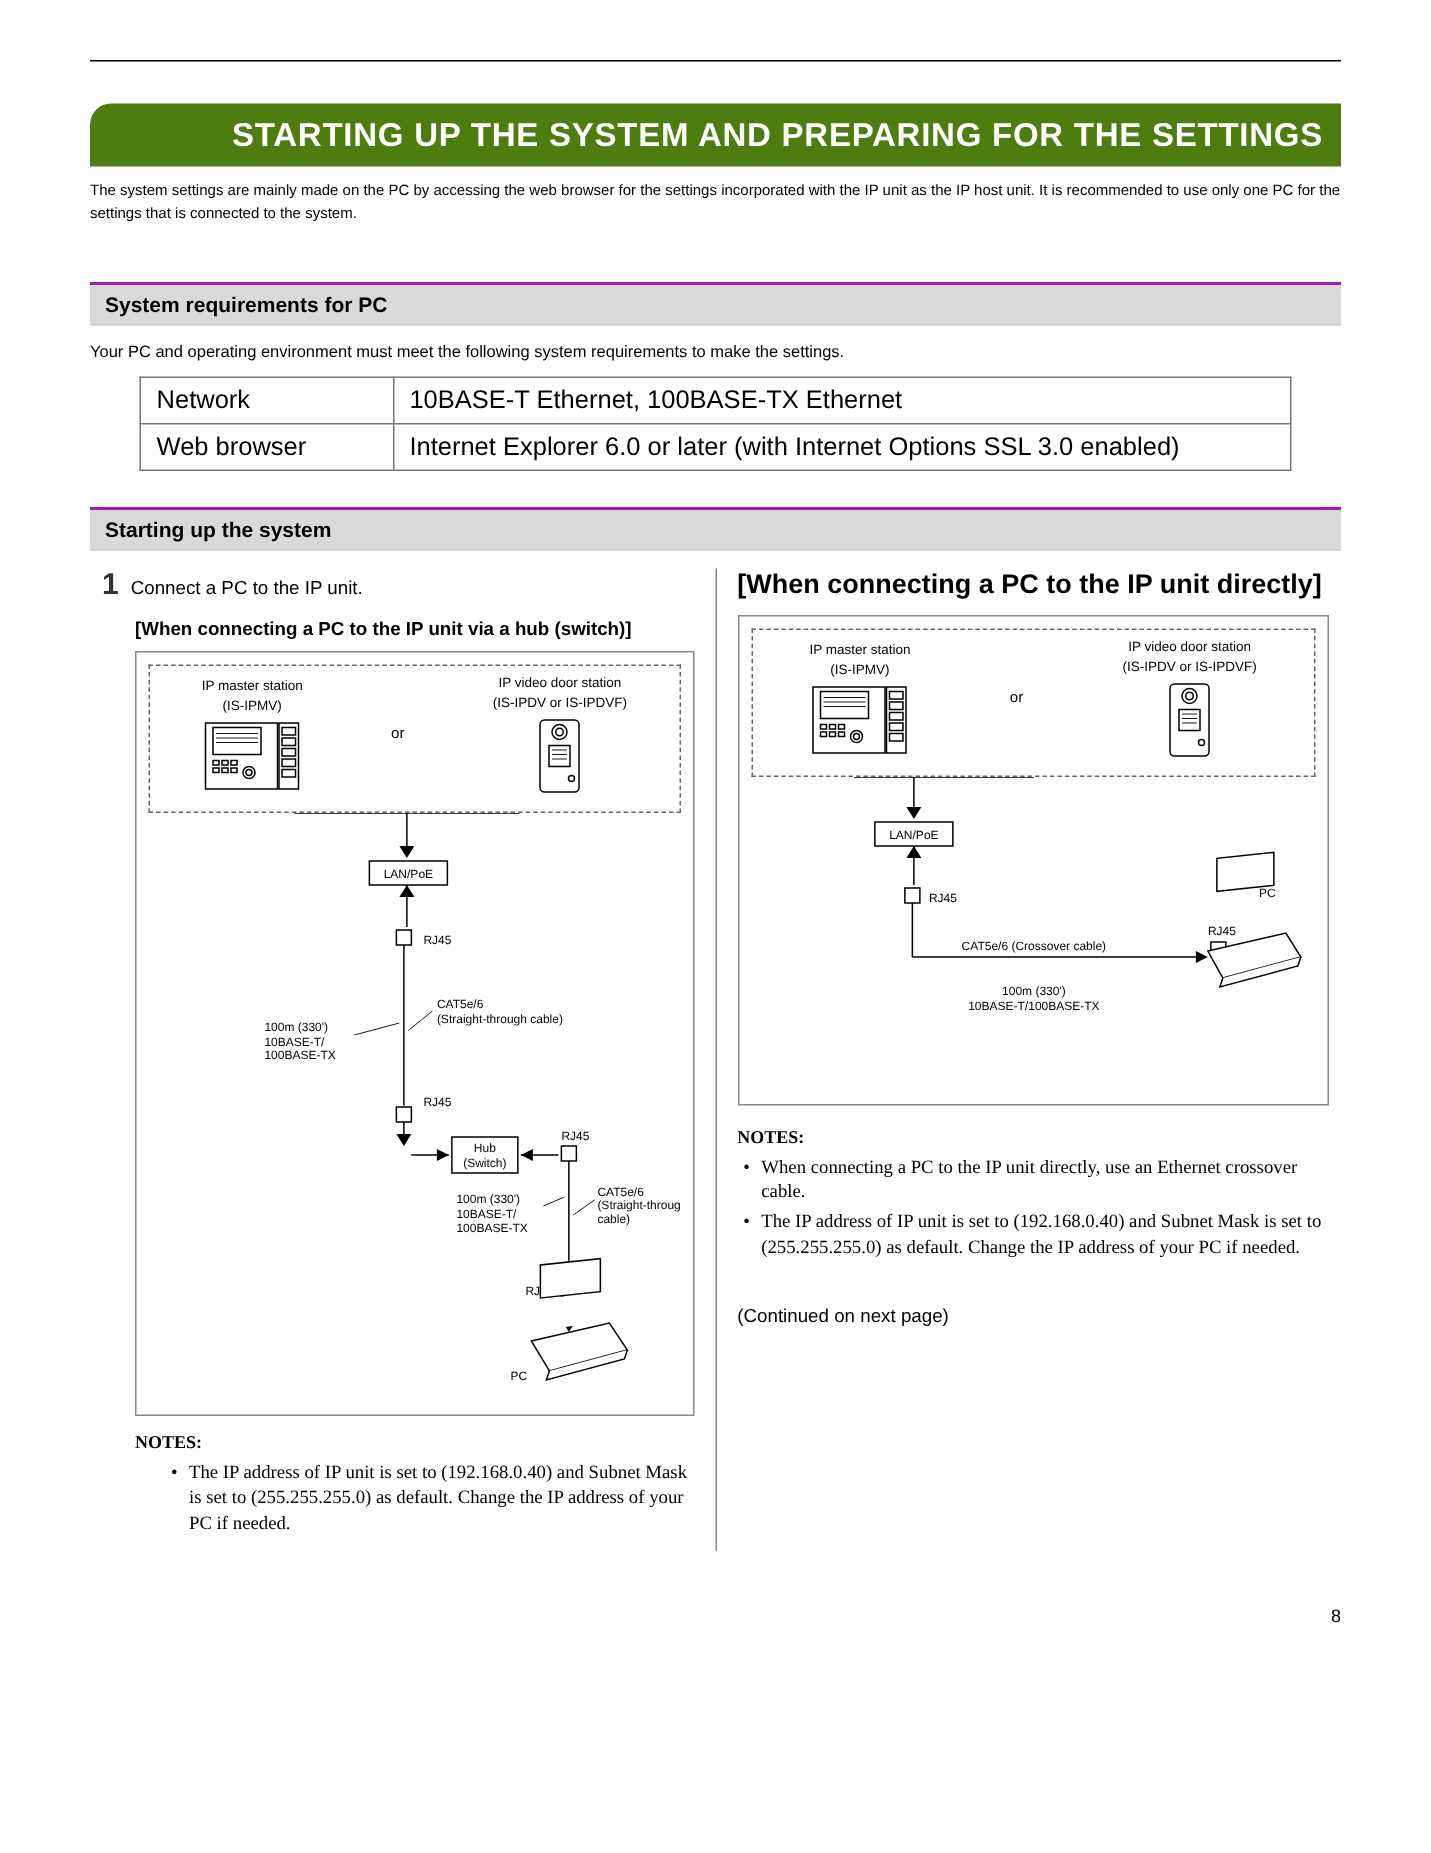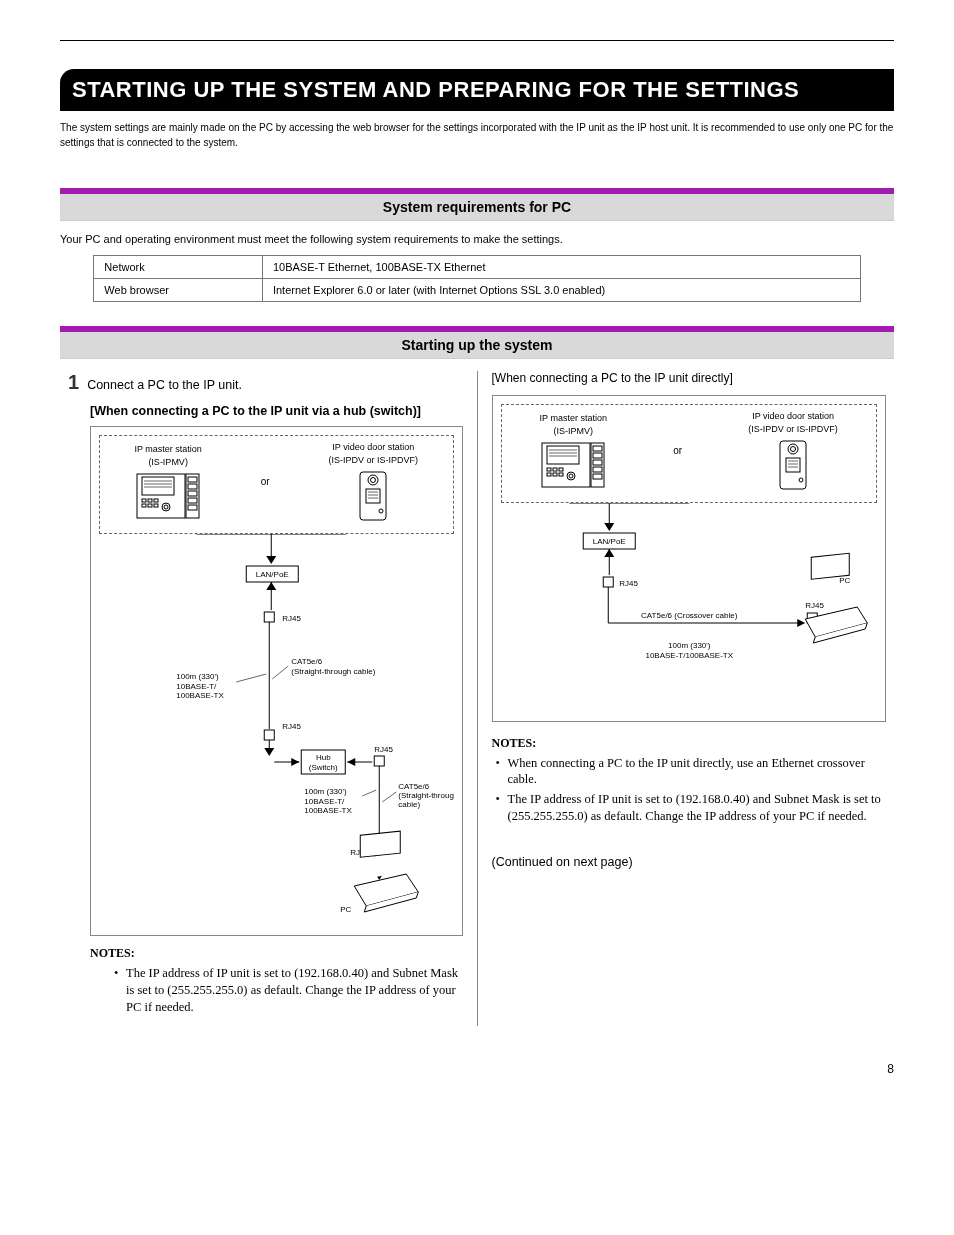--- a/index.html
+++ b/index.html
@@ -6,53 +6,52 @@
   body {
     font-family: Arial, Helvetica, sans-serif;
     background: #fff;
     width: 954px;
     margin: 0 auto;
     padding: 40px 60px 20px 60px;
     color: #000;
   }
   .top-rule { border-top: 1px solid #000; margin-bottom: 28px; }
   .banner {
-    background: #000000;
+    background: #4d7c0f;
     color: #fff;
     font-size: 22px;
     font-weight: bold;
-    text-align: left;
+    text-align: right;
     padding: 8px 12px;
     border-radius: 14px 0 0 0;
     letter-spacing: 0.5px;
     margin-bottom: 10px;
   }
   .intro { font-size: 10px; line-height: 1.45; margin-bottom: 38px; }
   .section-head {
     background: #d9d9d9;
     font-weight: bold;
     font-size: 14px;
     padding: 5px 10px;
     margin-bottom: 12px;
-    border-top: 6px solid #a21caf;
+    border-top: 2px solid #a21caf;
     border-bottom: 1px solid #ccc;
-    text-align: center;
   }
   .req-text { font-size: 11px; margin-bottom: 10px; }
-  table.req { border-collapse: collapse; width: 92%; margin: 0 auto 24px auto; font-size: 11px; border-radius: 19px; }
+  table.req { border-collapse: collapse; width: 92%; margin: 0 auto 24px auto; font-size: 17px; border-radius: 19px; }
   table.req td { border: 1px solid #777; padding: 5px 10px; }
   table.req td:first-child { width: 22%; }
   .cols { display: flex; gap: 0; }
   .col { flex: 1; padding: 0 8px; }
   .divider { width: 1px; background: #888; margin: 0 6px; }
   .step-row { display: flex; align-items: baseline; gap: 8px; margin-bottom: 10px; }
   .step-num { font-size: 20px; font-weight: bold; color: #333; font-family: Arial; }
   .step-text { font-size: 12.5px; }
   .sub-head { font-size: 12.5px; font-weight: bold; margin: 6px 0 8px 22px; }
-  .sub-head-r { font-size: 12px; font-weight: normal; margin: 0 0 10px 0; }
+  .sub-head-r { font-size: 18px; font-weight: bold; margin: 0 0 10px 0; }
   .diagram-box {
     border: 1px solid #888;
     margin: 0 0 10px 22px;
     padding: 8px;
     font-size: 9px;
     position: relative;
     min-height: 510px;
   }
   .diagram-box-r {
     border: 1px solid #888;

